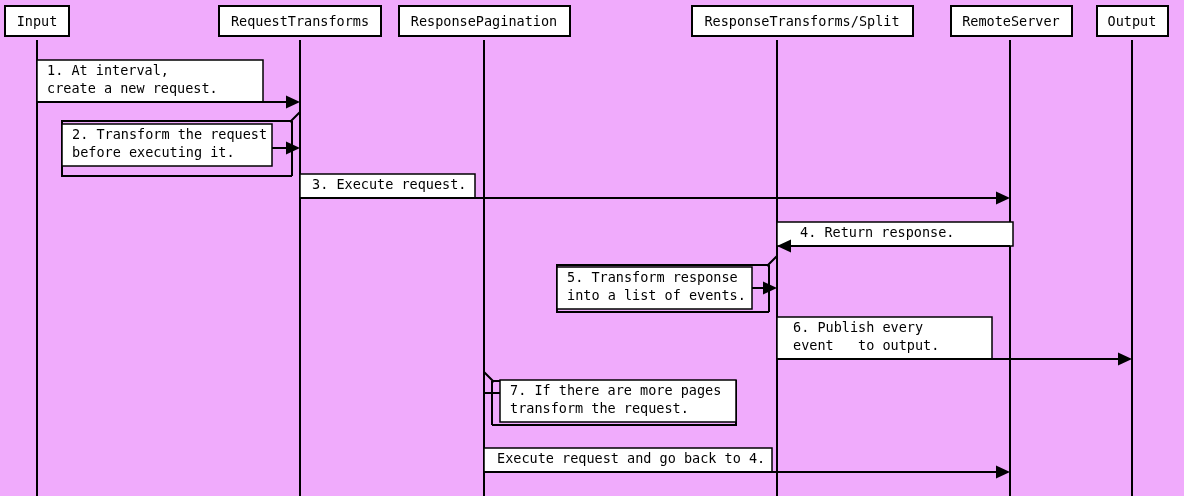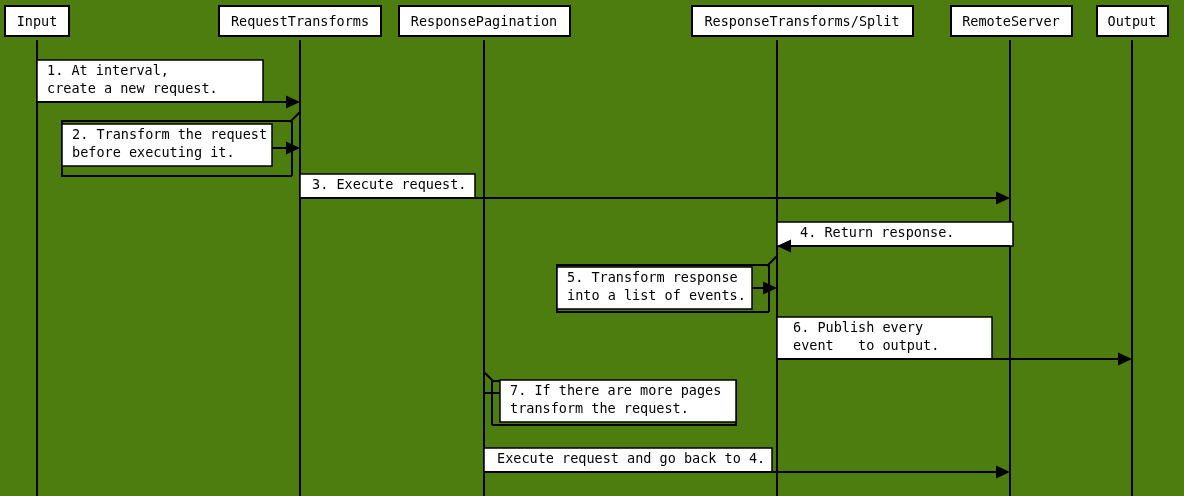--- a/index.html
+++ b/index.html
@@ -7,21 +7,21 @@
     padding: 0;
     background: #ffffff;
   }
   body {
     font-family: "DejaVu Sans Mono", monospace;
   }
   #diagram-root {
     position: relative;
     width: 1184px;
     height: 496px;
-    background: #4d7c0f;
+    background: #f0abfc;
     overflow: hidden;
   }
   #diagram-svg {
     position: absolute;
     top: 0;
     left: 0;
     width: 1184px;
     height: 496px;
   }
   .participant-label,

